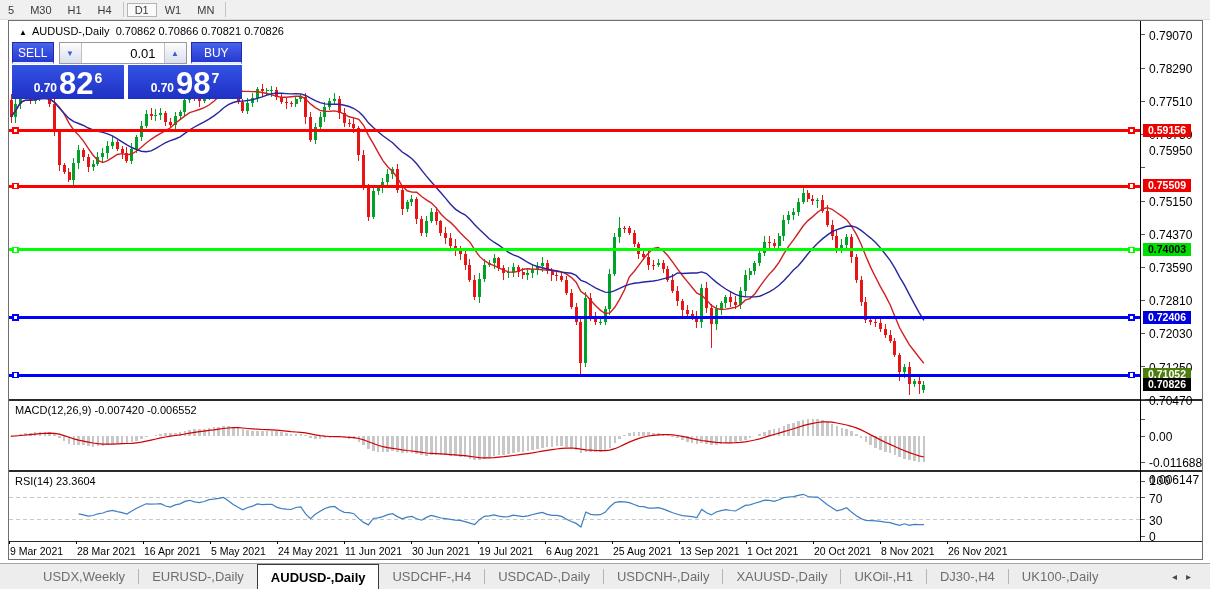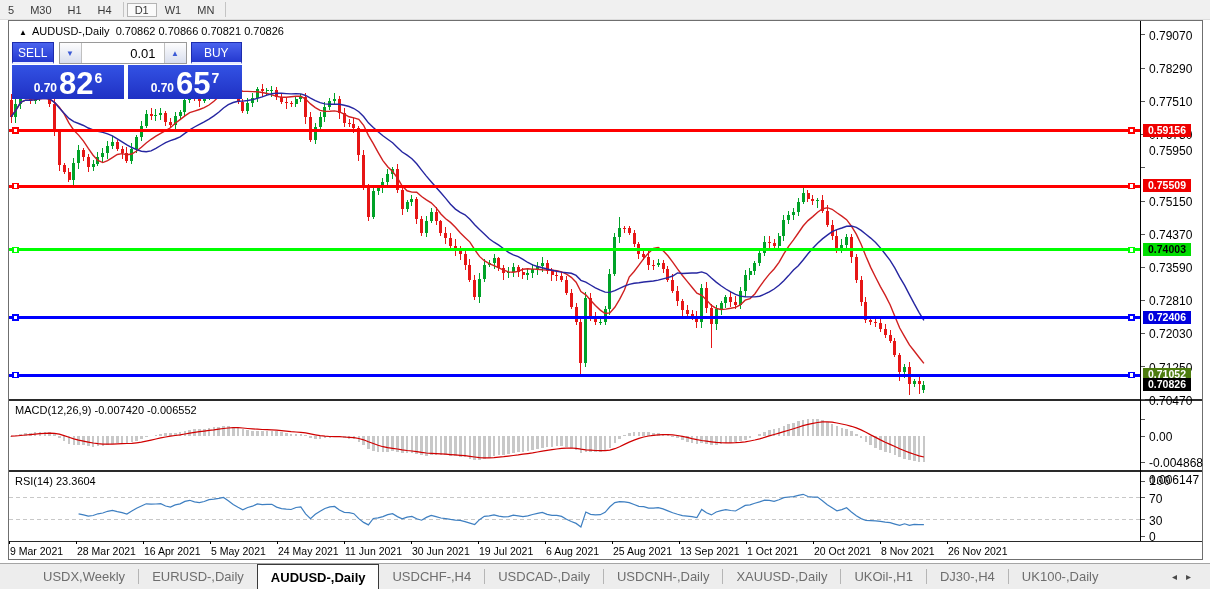--- a/index.html
+++ b/index.html
@@ -694,21 +694,21 @@
       <div class="btn-trade btn-buy">BUY</div>
     </div>
     <div class="tp-row2">
       <div class="price-box pb-sell">
         <span class="pp">0.70</span>
         <span class="pb">82</span>
         <span class="ps">6</span>
       </div>
       <div class="price-box pb-buy">
         <span class="pp">0.70</span>
-        <span class="pb">65</span>
+        <span class="pb">98</span>
         <span class="ps">7</span>
       </div>
     </div>
   </div>
 
   <div class="ind-label" style="top:383px">
     <span>MACD(12,26,9)</span>
     <span>-0.007420 -0.006552</span>
   </div>
   <div class="ind-label" style="top:454px">
@@ -745,21 +745,21 @@
       <div class="badge" style="top: 158.48px; background: rgb(238, 0, 0); color: rgb(255, 255, 255);">0.75509</div>
       <div class="badge" style="top: 222.335px; background: rgb(0, 221, 0); color: rgb(0, 0, 0);">0.74003</div>
       <div class="badge" style="top: 290.049px; background: rgb(0, 0, 221); color: rgb(255, 255, 255);">0.72406</div>
       <div class="badge" style="top: 347.459px; background: #4d7c0f; color: rgb(255, 255, 255);">0.71052</div>
       <div class="badge" style="top: 357.041px; background: rgb(0, 0, 0); color: rgb(255, 255, 255);">0.70826</div>
       <div class="scale-tick" style="top: 397.5px;"></div>
       <div class="scale-label" style="top: 416px; margin-top: 36px;">0.006147</div>
       <div class="scale-tick" style="top: 414.626px;"></div>
       <div class="scale-label" style="top: 409.126px;">0.00</div>
       <div class="scale-tick" style="top: 440.5px;"></div>
-      <div class="scale-label" style="top: 435px;">-0.004868</div>
+      <div class="scale-label" style="top: 435px;">-0.011688</div>
       <div class="scale-tick" style="top: 459.5px;"></div>
       <div class="scale-label" style="top: 454px; font-family: Liberation Mono, monospace;">100</div>
       <div class="scale-tick" style="top: 476px;"></div>
       <div class="scale-label" style="top: 470.5px;">70</div>
       <div class="scale-tick" style="top: 498px;"></div>
       <div class="scale-label" style="top: 492.5px;">30</div>
       <div class="scale-tick" style="top: 514.5px;"></div>
       <div class="scale-label" style="top: 509px;">0</div>
     </div>
   <div id="date-axis">

